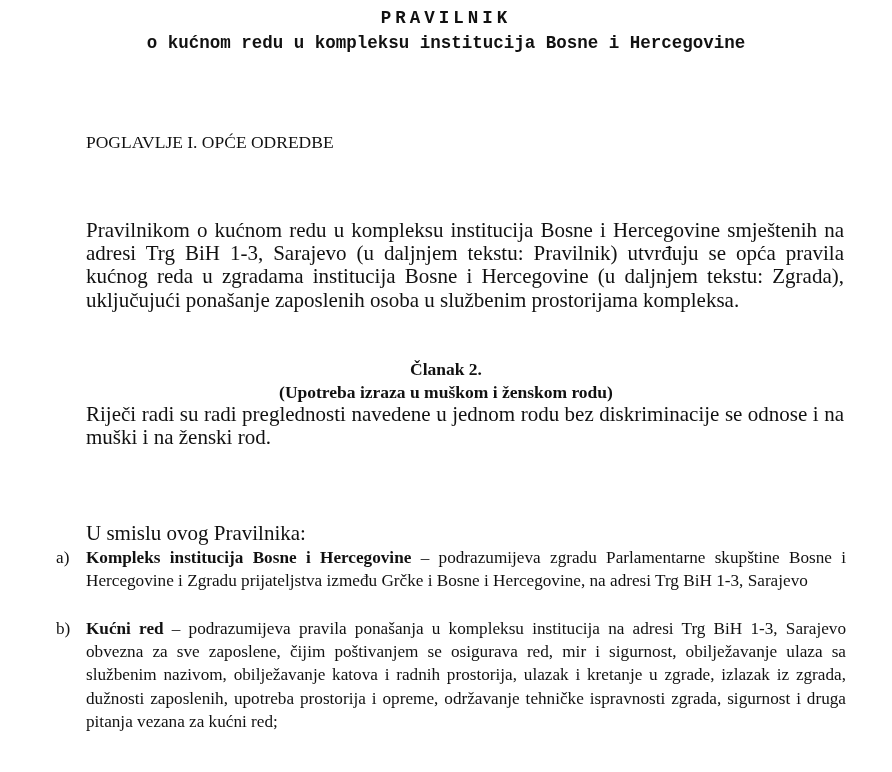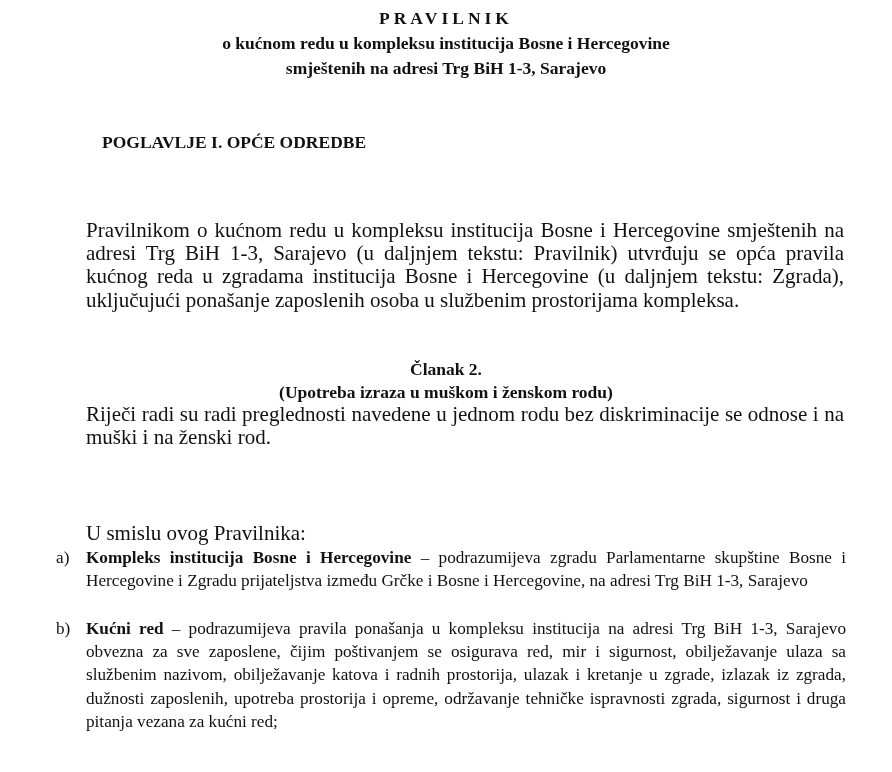--- a/index.html
+++ b/index.html
@@ -24,32 +24,32 @@
       height: 772px;
     }
     .title-block {
       position: absolute;
       left: 0;
       top: 6px;
       width: 892px;
       text-align: center;
       font-weight: bold;
       line-height: 25px;
+      font-family: Liberation Mono, monospace;
     }
     .title-main {
       letter-spacing: 4px;
       font-size: 17.5px;
     }
     .chapter {
       position: absolute;
       left: 86px;
       top: 132px;
-      font-weight: bold;
+      font-weight: normal;
       font-size: 17.5px;
-      margin-left: 16px;
     }
     .article-head {
       position: absolute;
       left: 0;
       width: 892px;
       text-align: center;
       font-weight: bold;
       line-height: 23px;
     }
     .para {
@@ -85,21 +85,20 @@
     }
   </style>
 </head>
 <body>
 
 <div class="page">
 
   <div class="title-block">
     <div class="title-main">PRAVILNIK</div>
     <div>o kućnom redu u kompleksu  institucija Bosne i Hercegovine</div>
-    <div>smještenih na adresi Trg BiH 1-3, Sarajevo</div>
   </div>
 
   <div class="chapter">POGLAVLJE I. OPĆE ODREDBE</div>
 
   <div class="article-head" style="top:174px;">
   </div>
   <div class="para last-left" style="top:219px;">Pravilnikom o kućnom redu u kompleksu  institucija Bosne i Hercegovine smještenih na adresi Trg BiH 1-3, Sarajevo (u daljnjem tekstu: Pravilnik) utvrđuju se opća pravila kućnog reda u zgradama institucija Bosne i Hercegovine (u daljnjem tekstu: Zgrada), uključujući ponašanje zaposlenih osoba u službenim prostorijama kompleksa.</div>
 
   <div class="article-head" style="top:358px;">
     <div>Članak 2.</div>

